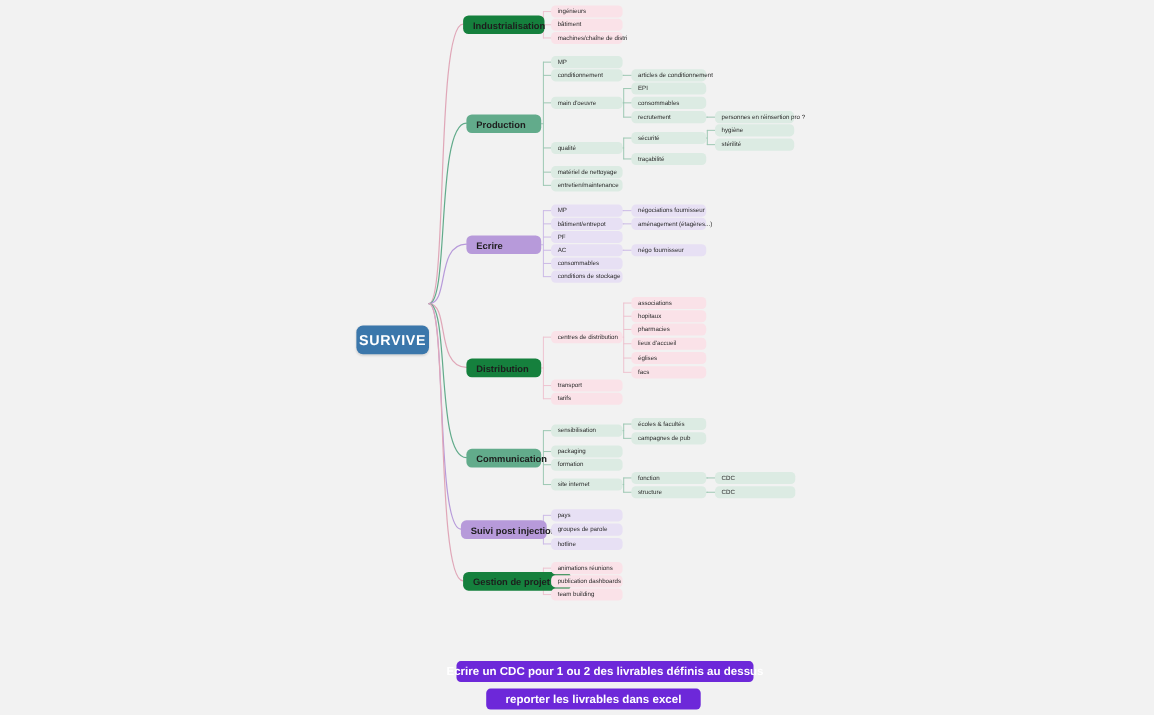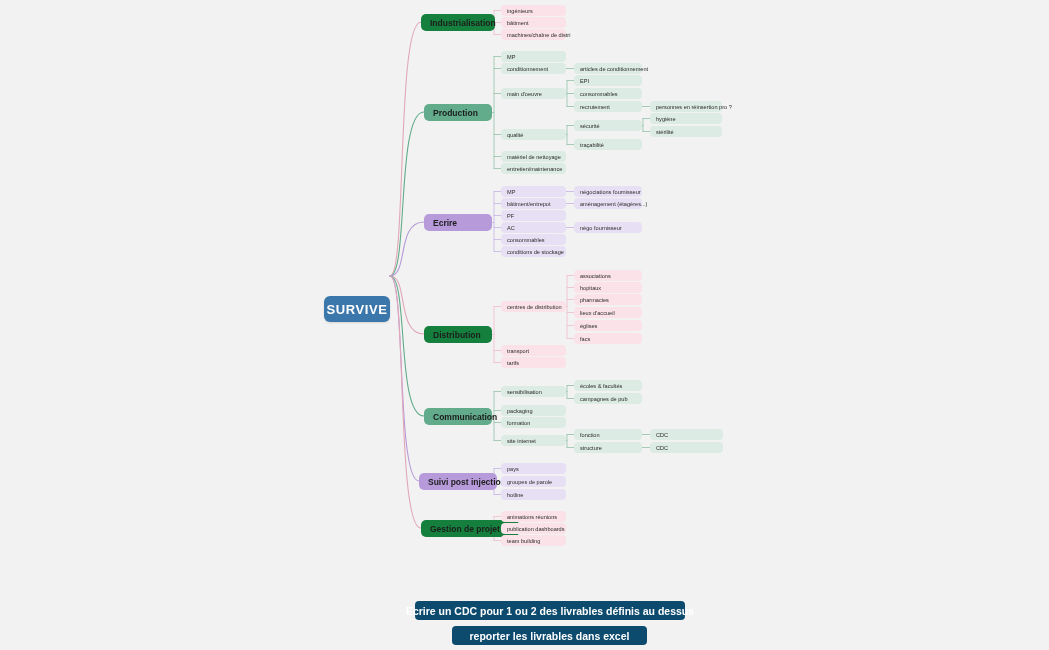--- a/index.html
+++ b/index.html
@@ -74,21 +74,21 @@
     font-size:5.6px;
     color:#2b2b2b;
     padding:0 6px;
     border-radius:4px;
     background:#dcebe3;
   }
 
   .btn{
     position:absolute;
     box-sizing:border-box;
-    background:#0c4a6e;
+    background:#6d28d9;
     color:#ffffff;
     border:none;
     border-radius:4px;
     font-family:"Liberation Sans","DejaVu Sans",sans-serif;
     font-size:10.5px;
     font-weight:bold;
     cursor:pointer;
     display:flex;
     align-items:center;
     justify-content:center;
@@ -250,15 +250,15 @@
       <div class="node l2 purple" style="left: 501px; top: 463px; width: 65px; height: 11px;">pays</div>
       <div class="node l2 purple" style="left: 501px; top: 476px; width: 65px; height: 11px;">groupes de parole</div>
       <div class="node l2 purple" style="left: 501px; top: 489px; width: 65px; height: 11px;">hotline</div>
       <div class="node l1 pink" style="left: 421px; top: 520px; width: 98px; height: 17px;">Gestion de projet</div>
       <div class="node l2 pink" style="left: 501px; top: 511px; width: 65px; height: 11px;">animations réunions</div>
       <div class="node l2 pink" style="left: 501px; top: 523px; width: 65px; height: 11px;">publication dashboards</div>
       <div class="node l2 pink" style="left: 501px; top: 535px; width: 65px; height: 11px;">team building</div>
     </div>
   <div id="button-layer">
       <button class="btn" style="left: 415px; top: 601px; width: 270px; height: 19px;">Ecrire un CDC pour 1 ou 2 des livrables définis au dessus</button>
-      <button class="btn" style="left: 452px; top: 626px; width: 195px; height: 19px;">reporter les livrables dans excel</button>
+      <button class="btn" style="left: 442px; top: 626px; width: 195px; height: 19px;">reporter les livrables dans excel</button>
     </div>
 </div>
 
 </body></html>

